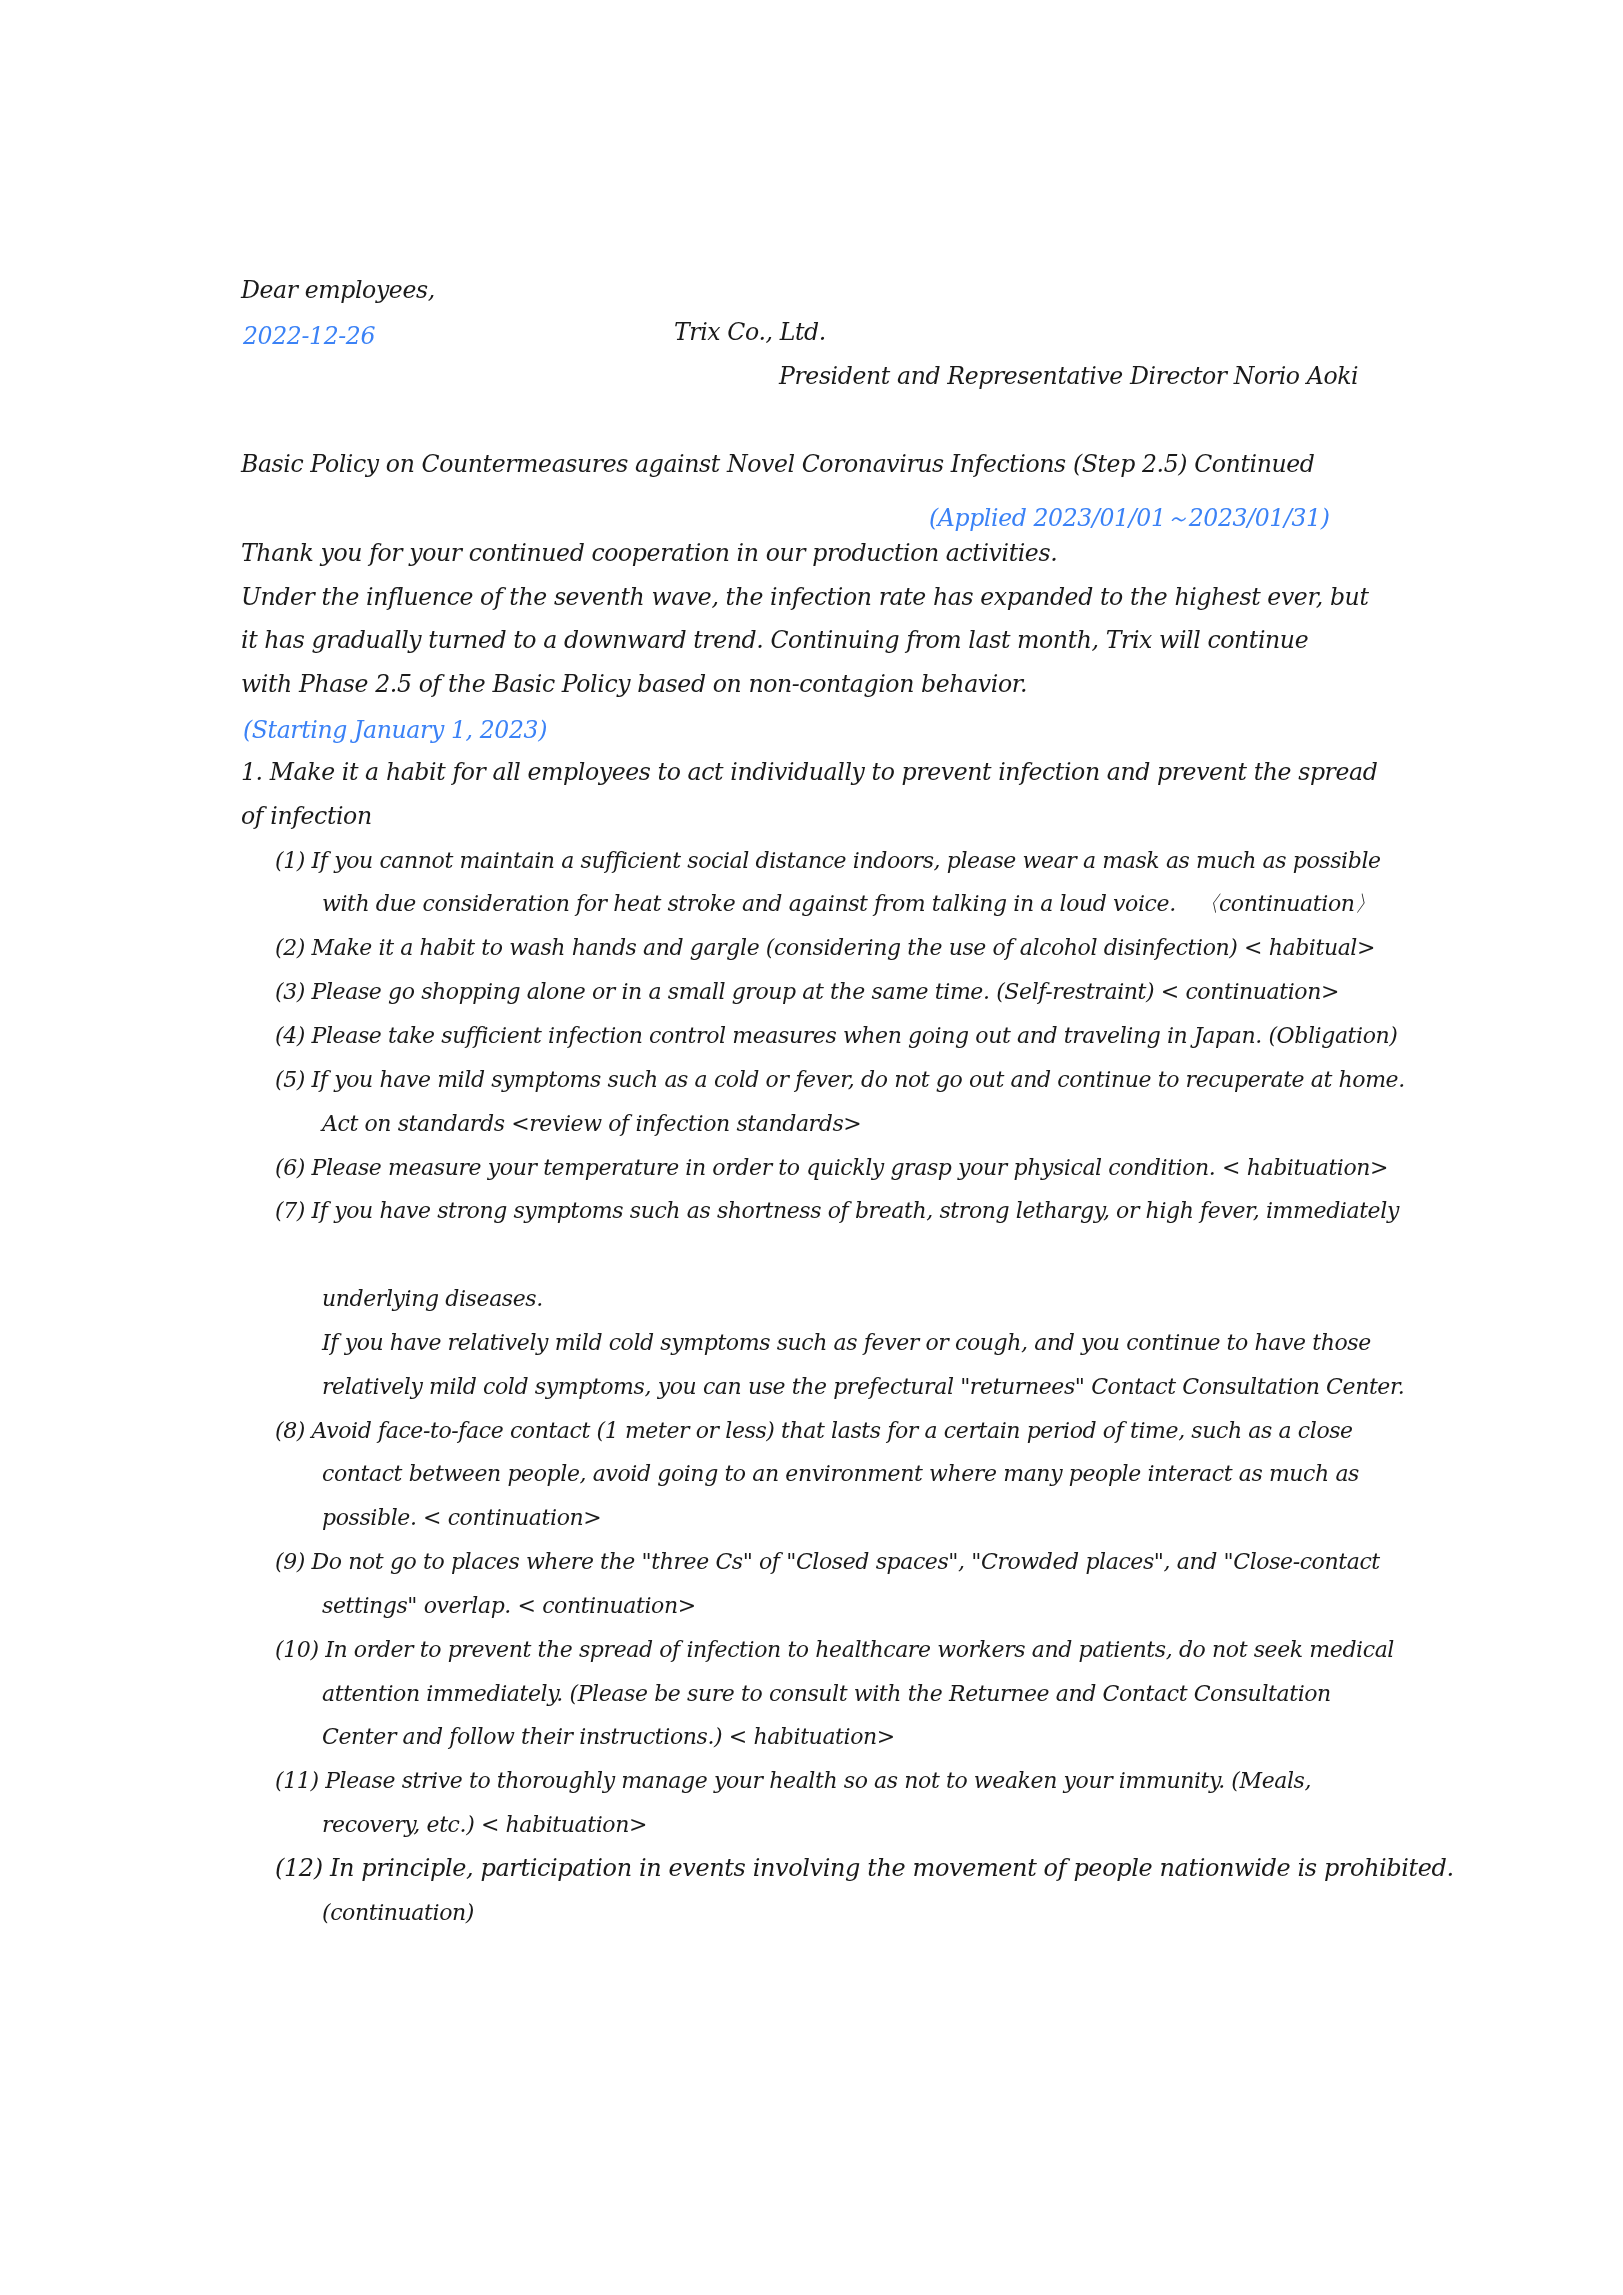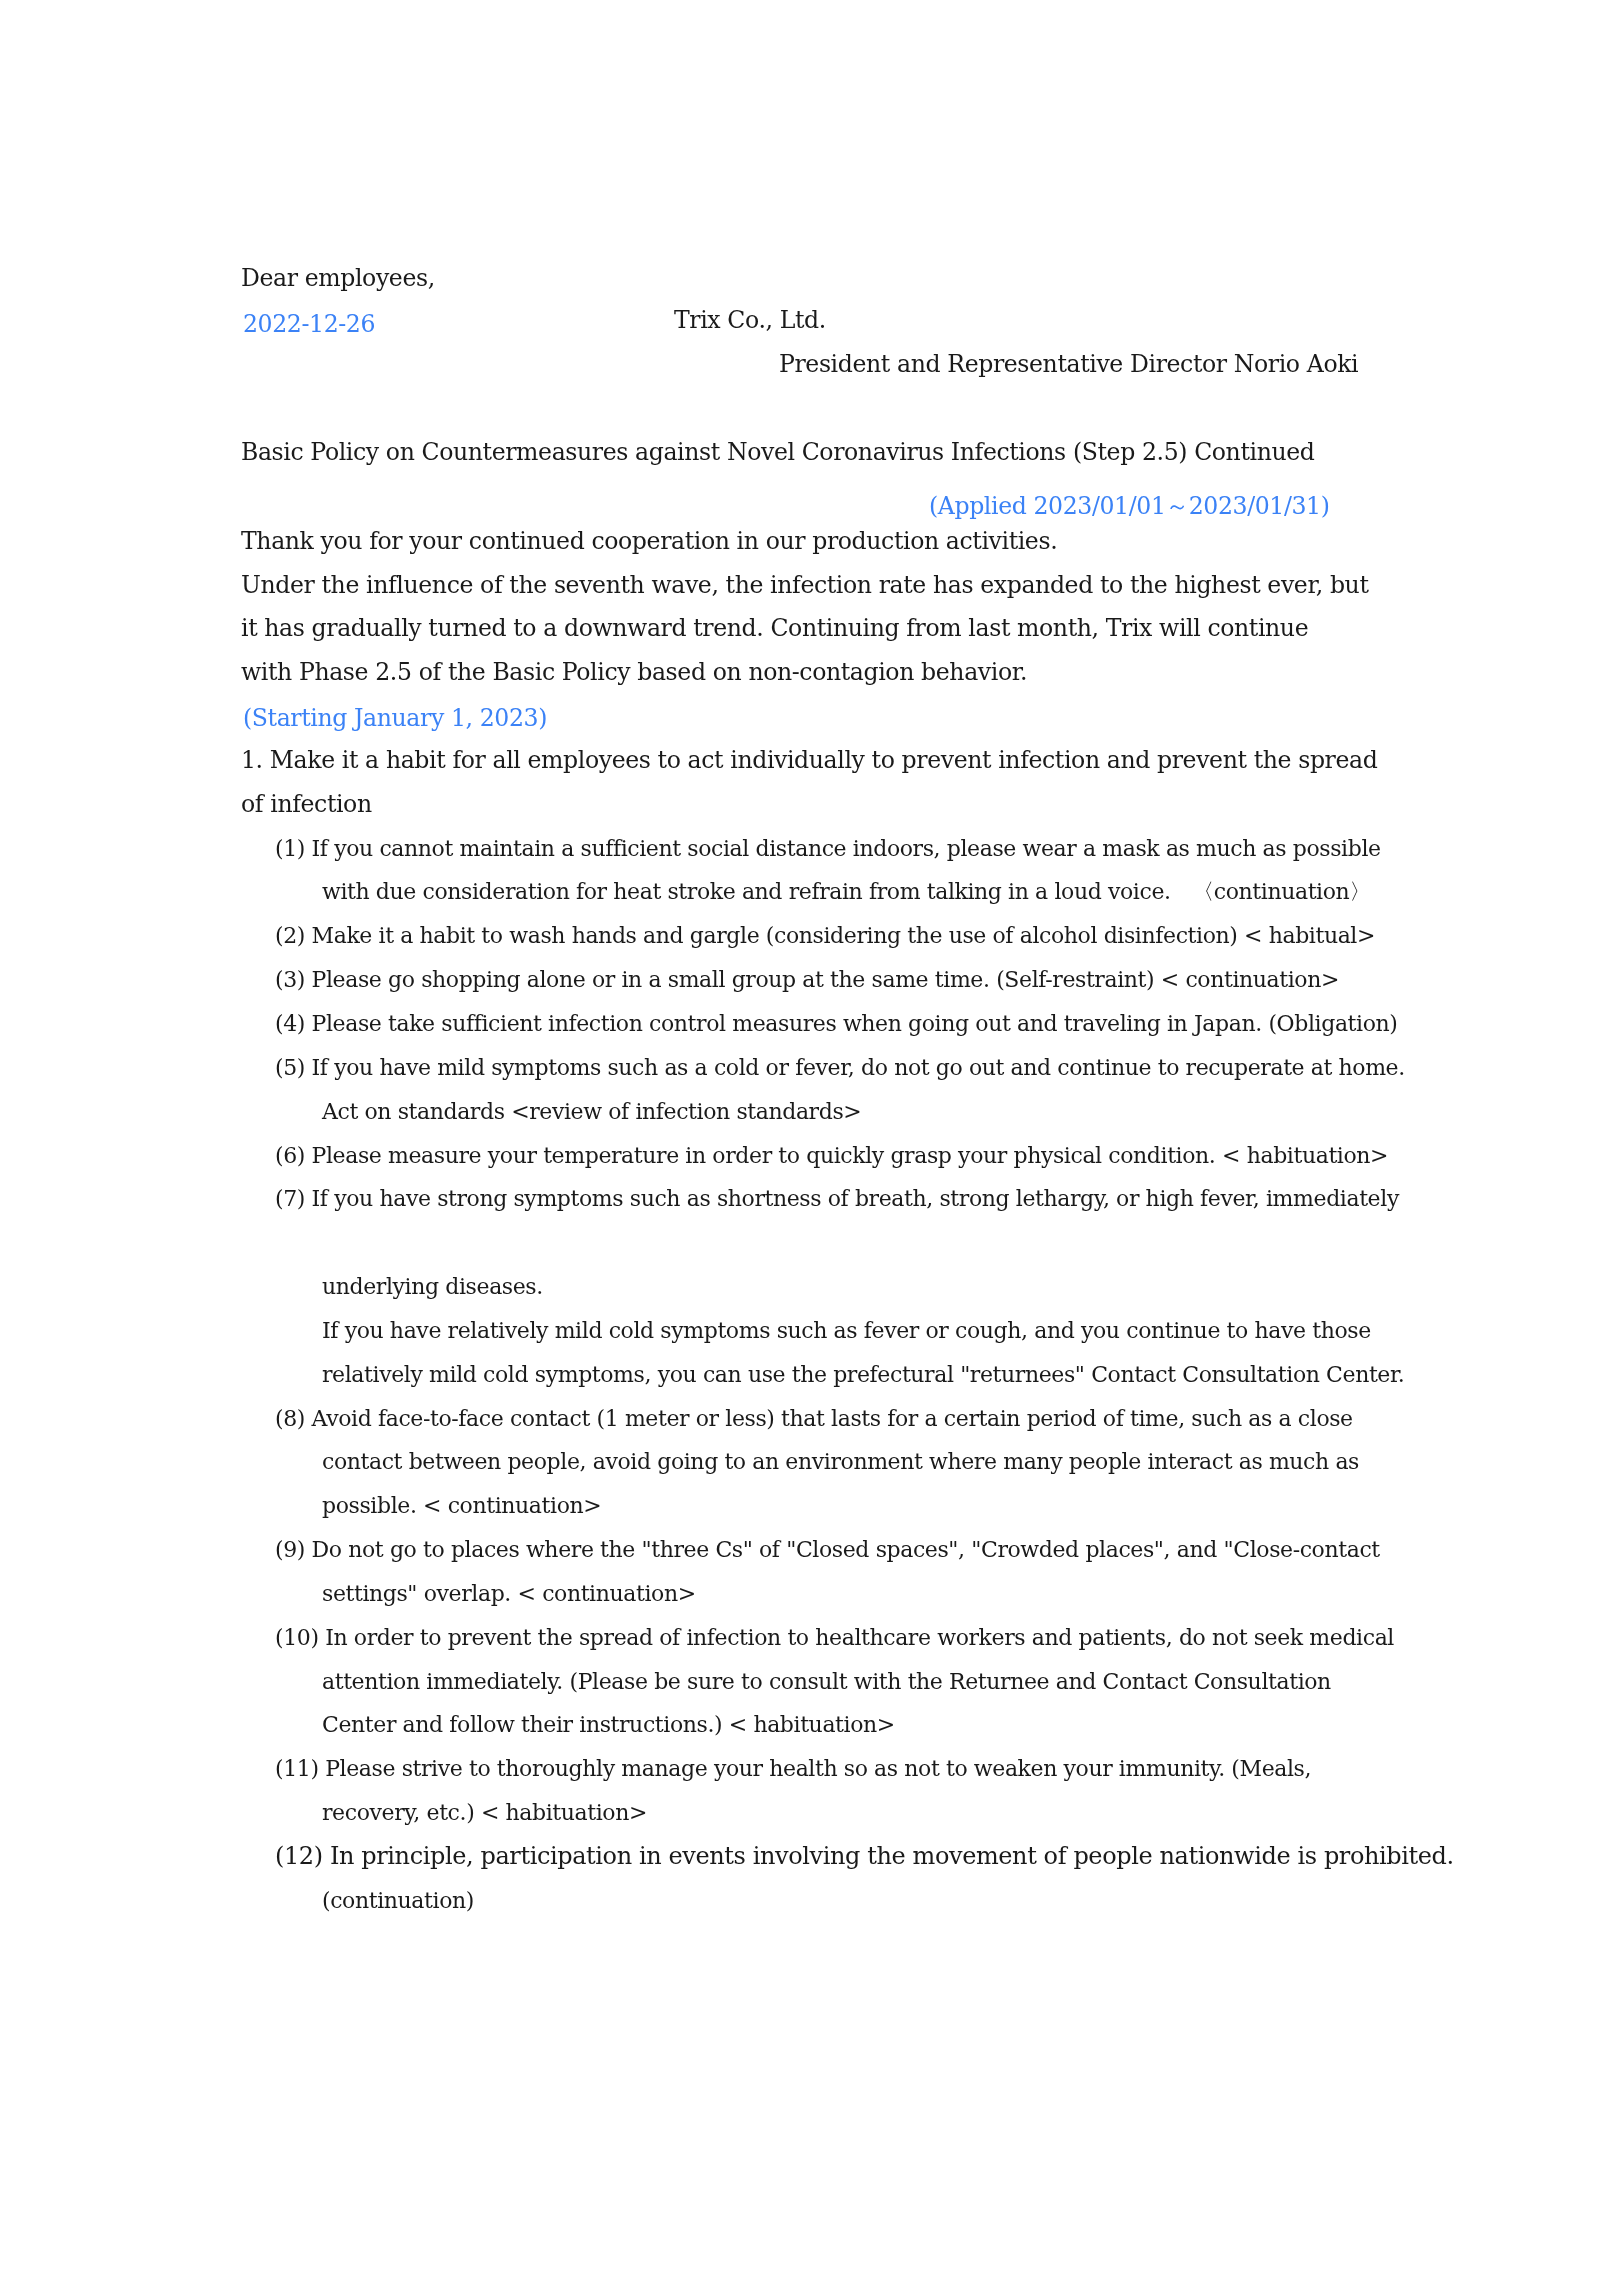--- a/index.html
+++ b/index.html
@@ -10,22 +10,22 @@
     body {
       width: 1623px;
       height: 2295px;
       position: relative;
       overflow: hidden;
       font-family: "DejaVu Serif", "Liberation Serif", serif;
       color: #1a1a1a;
     }
     .page {
       position: absolute;
-      left: 0; top: 0;
-      width: 1623px; height: 1858px;
+      left: 0; top: 12px;
+      width: 1623px; height: 1858px; font-style: italic;
     }
     .line {
       position: absolute;
       white-space: nowrap;
       font-size: 23.6px;
       line-height: 29px;
       letter-spacing: -0.4px;
     }
     .red { color: #3b82f6; }
     .left { left: 241px; }
@@ -49,21 +49,21 @@
   <div class="line left" style="top:571px;">Under the influence of the seventh wave, the infection rate has expanded to the highest ever, but</div>
   <div class="line left" style="top:614px;">it has gradually turned to a downward trend. Continuing from last month, Trix will continue</div>
   <div class="line left" style="top:658px;">with Phase 2.5 of the Basic Policy based on non-contagion behavior.</div>
 
   <div class="line red" style="top:704px; left:243px;">(Starting January 1, 2023)</div>
 
   <div class="line left" style="top:746px;">1. Make it a habit for all employees to act individually to prevent infection and prevent the spread</div>
   <div class="line left" style="top:790px;">of infection</div>
 
   <div class="line item" style="top:834px; font-size:22px;">(1) If you cannot maintain a sufficient social distance indoors, please wear a mask as much as possible</div>
-  <div class="line indent" style="top:877px; font-size:22px;">with due consideration for heat stroke and refrain from talking in a loud voice.　〈continuation〉</div>
+  <div class="line indent" style="top:877px; font-size:22px;">with due consideration for heat stroke and against from talking in a loud voice.　〈continuation〉</div>
 
   <div class="line item" style="top:921px; font-size:22px;">(2) Make it a habit to wash hands and gargle (considering the use of alcohol disinfection) &lt; habitual&gt;</div>
 
   <div class="line item" style="top:965px; font-size:22px;">(3) Please go shopping alone or in a small group at the same time. (Self-restraint) &lt; continuation&gt;</div>
 
   <div class="line item" style="top:1009px; font-size:22px;">(4) Please take sufficient infection control measures when going out and traveling in Japan. (Obligation)</div>
 
   <div class="line item" style="top:1053px; font-size:22px;">(5) If you have mild symptoms such as a cold or fever, do not go out and continue to recuperate at home.</div>
   <div class="line indent" style="top:1097px; font-size:22px;">Act on standards &lt;review of infection standards&gt;</div>
 

